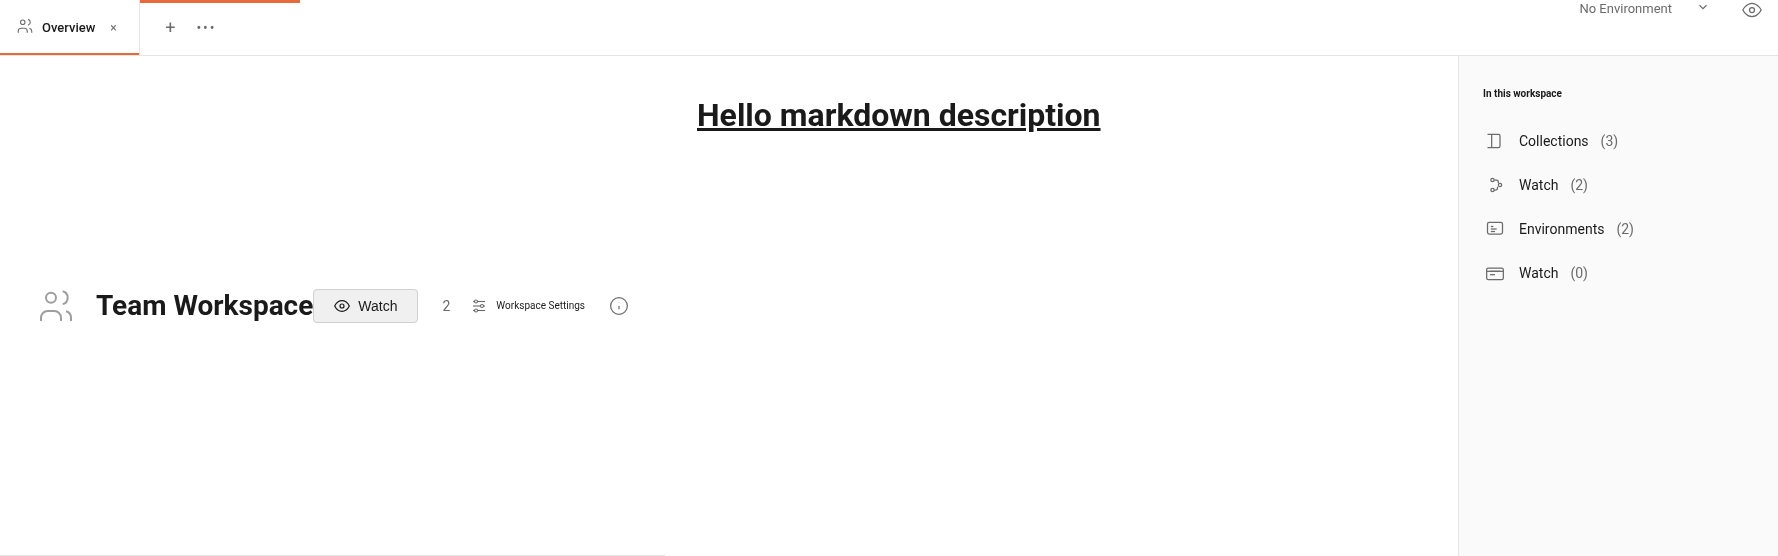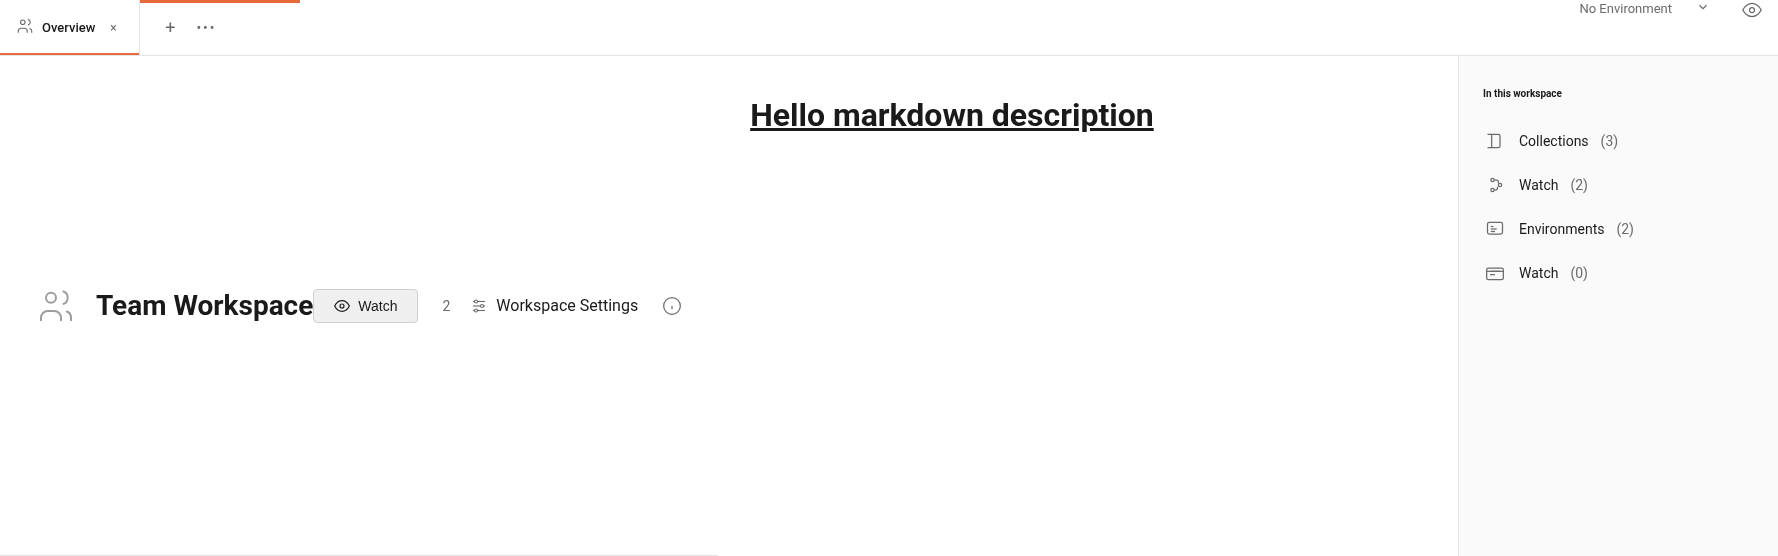--- a/index.html
+++ b/index.html
@@ -193,21 +193,21 @@
       font-size: 14px;
       color: #6b6b6b;
       margin-left: 4px;
     }
 
     .settings-btn {
       display: flex;
       align-items: center;
       gap: 8px;
       cursor: pointer;
-      font-size: 16px;
+      font-size: 10px;
       color: #1a1a1a;
     }
 
     .info-btn {
       display: flex;
       align-items: center;
       justify-content: center;
       width: 28px;
       height: 28px;
       cursor: pointer;

